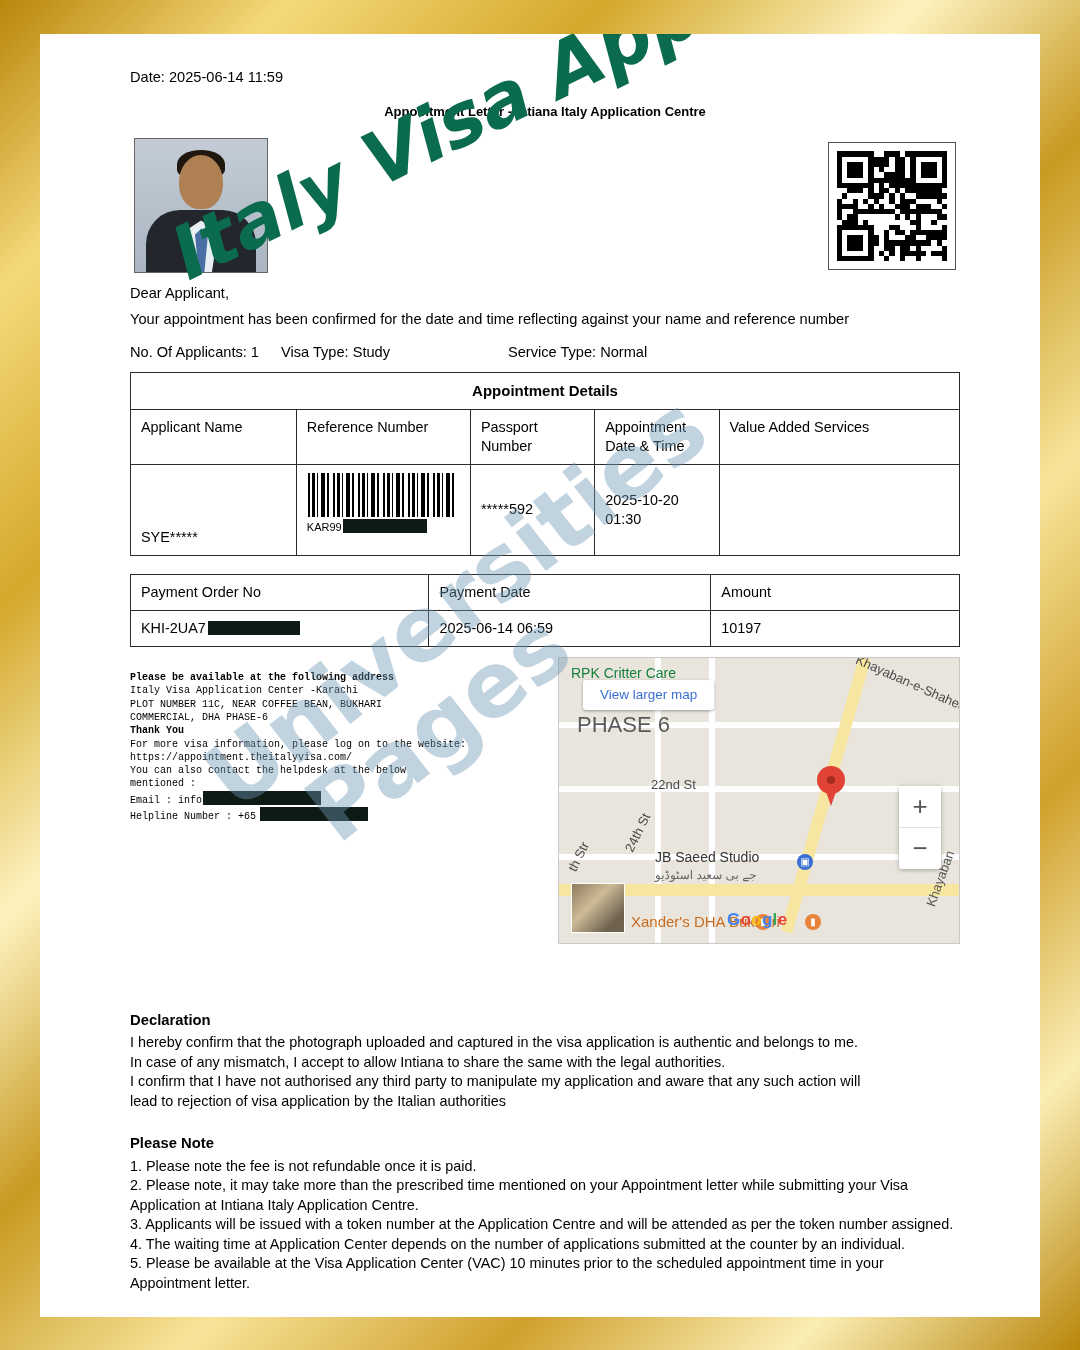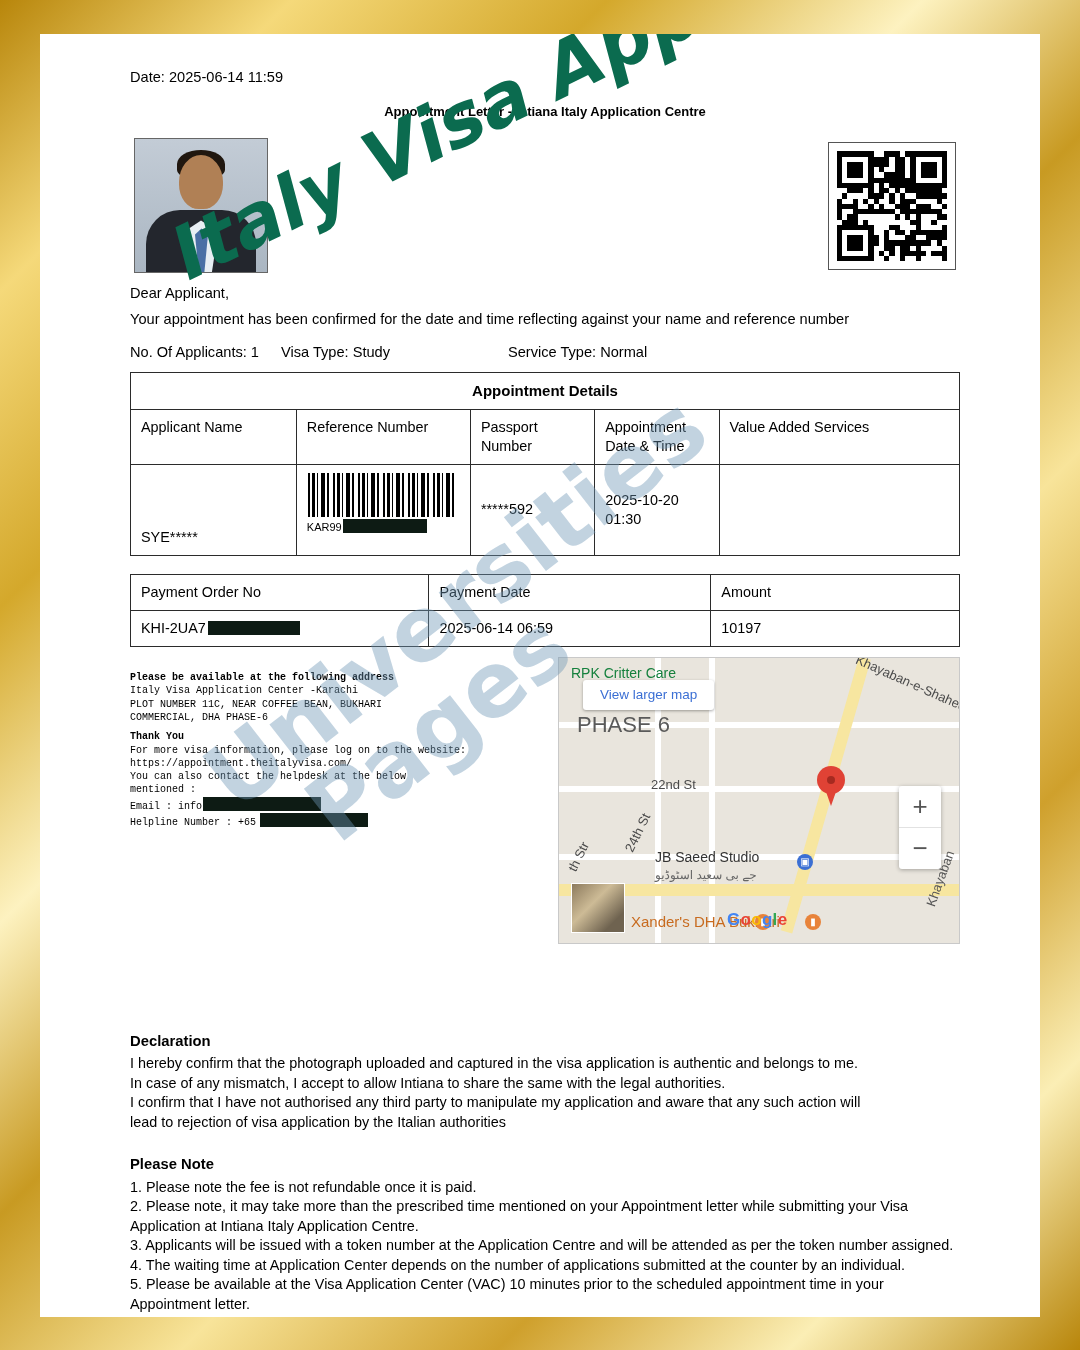--- a/index.html
+++ b/index.html
@@ -858,21 +858,21 @@
       </tbody>
         </table>
     </div>
 
     <div class="lower">
       <div class="lower-left">
         <div class="bold">Please be available at the following address</div>
         <div>Italy Visa Application Center -Karachi</div>
         <div>PLOT NUMBER 11C, NEAR COFFEE BEAN, BUKHARI</div>
         <div>COMMERCIAL, DHA PHASE-6</div>
-        <div class="bold" style="margin-top:6px">Thank You</div>
+        <div class="bold" style="">Thank You</div>
         <div>For more visa information, please log on to the website:</div>
         <div>https://appointment.theitalyvisa.com/</div>
         <div>You can also contact the helpdesk at the below</div>
         <div>mentioned :</div>
         <div><span>Email : info</span><span class="redact" style="width:118px;margin-left:1px;"></span></div>
         <div><span>Helpline Number : +65</span><span class="redact" style="width:108px;margin-left:4px;"></span></div>
       </div>
 
       <div class="map-box">
         <div class="map-road-h" style="top:64px"></div>
@@ -909,21 +909,21 @@
         <div class="zoom-ctl">
           <div>+</div>
           <div>−</div>
         </div>
 
         <div class="map-thumb"></div>
         <div class="map-logo"><b>G</b><b>o</b><b>o</b><b>g</b><b>l</b><b>e</b></div>
       </div>
     </div>
 
-    <div class="sec" style="margin-top:70px">
+    <div class="sec" style="margin-top:49px">
       <h4>Declaration</h4>
       <div>I hereby confirm that the photograph uploaded and captured in the visa application is authentic and belongs to me.</div>
       <div>In case of any mismatch, I accept to allow Intiana to share the same with the legal authorities.</div>
       <div>I confirm that I have not authorised any third party to manipulate my application and aware that any such action will</div>
       <div>lead to rejection of visa application by the Italian authorities</div>
     </div>
 
     <div class="sec">
       <h4>Please Note</h4>
       <div style="margin-top:2px">1. Please note the fee is not refundable once it is paid.</div>

